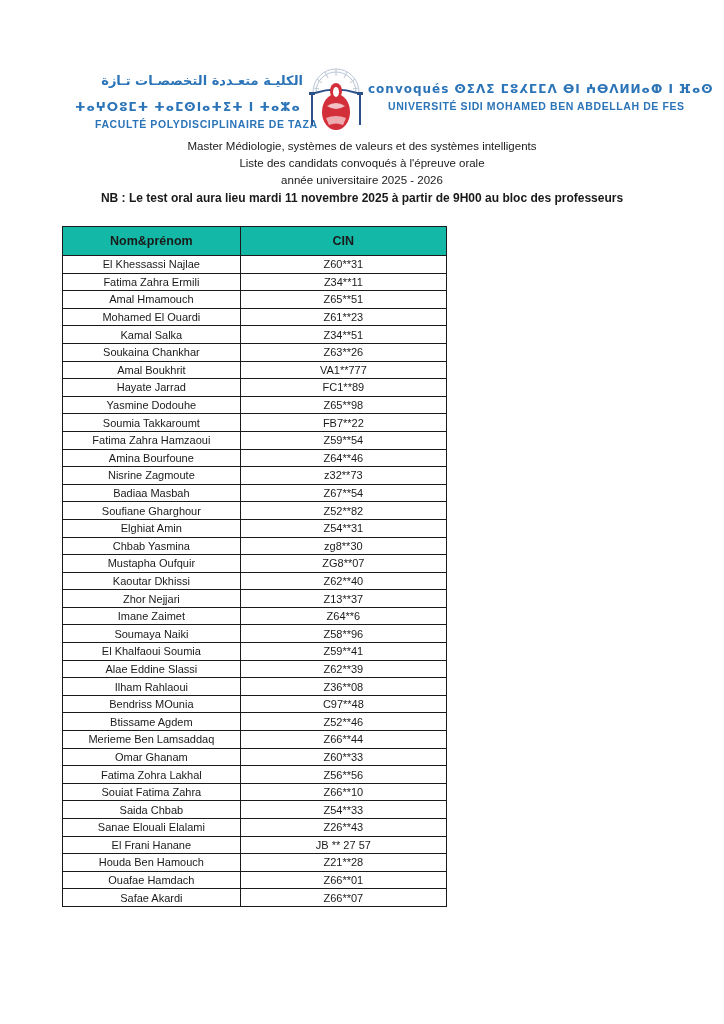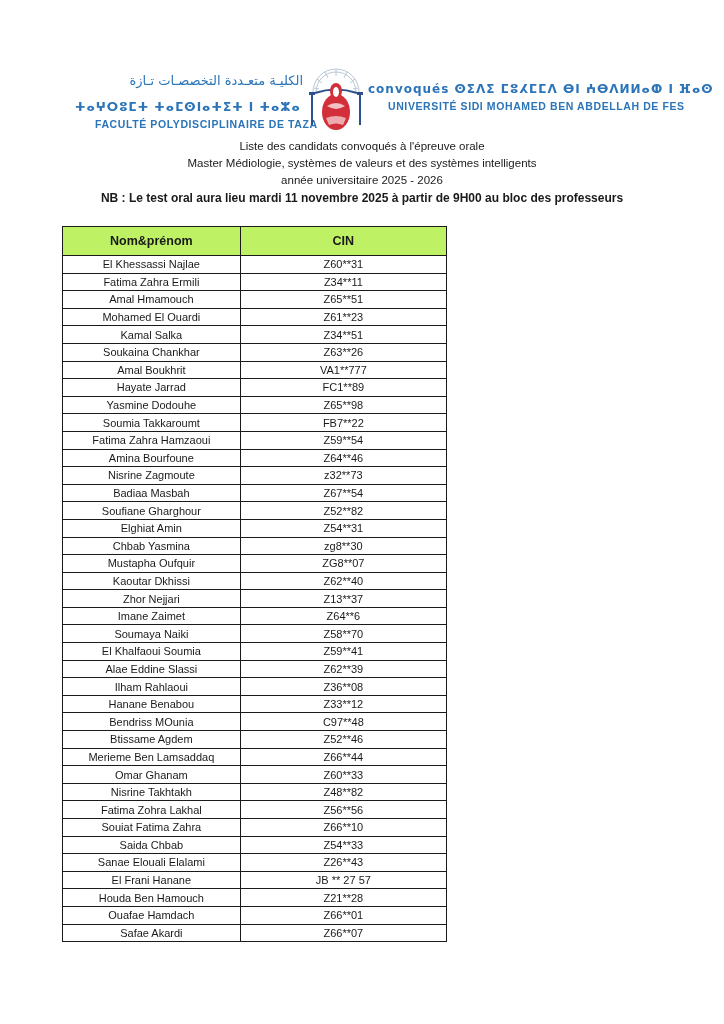--- a/index.html
+++ b/index.html
@@ -1,32 +1,32 @@
 <!DOCTYPE html>
 <html><head>
 <meta charset="utf-8">
 <style>
   html, body { margin: 0; padding: 0; background: #ffffff; }
   body { width: 724px; height: 1024px; position: relative; overflow: hidden; font-family: "Liberation Sans", sans-serif; color: #1a1a1a; }
 
   .header { position: absolute; left: 60px; top: 62px; width: 600px; height: 76px; }
   .fac-block { position: absolute; left: 15px; top: 10px; width: 228px; text-align: left; }
   .uni-block { position: absolute; left: 308px; top: 10px; width: 290px; text-align: left; }
-  .arabic { font-family: "DejaVu Sans", sans-serif; font-size: 13px; font-weight: normal; color: #2b74b8; direction: rtl; text-align: right; white-space: nowrap; line-height: 18px; letter-spacing: 0.5px; }
+  .arabic { font-family: "DejaVu Sans", sans-serif; font-size: 13px; font-weight: bold; color: #2b74b8; direction: rtl; text-align: right; white-space: nowrap; line-height: 18px; letter-spacing: 0.5px; }
   .tifinagh { font-family: "DejaVu Sans", sans-serif; font-size: 12px; font-weight: bold; color: #2b74b8; white-space: nowrap; line-height: 18px; letter-spacing: 1px; margin-top: 8px; }
   .latin-name { font-family: "Liberation Sans", sans-serif; font-size: 10.5px; font-weight: bold; color: #2b74b8; white-space: nowrap; line-height: 16px; letter-spacing: 0.6px; margin-left: 20px; }
 
   .logo { position: absolute; left: 245px; top: 0px; width: 62px; height: 72px; }
 
   .titles { position: absolute; left: 0; top: 138px; width: 724px; text-align: center; font-family: "Liberation Sans", sans-serif; }
   .titles .line { font-size: 11.5px; line-height: 17px; color: #1a1a1a; }
   .titles .nb { font-size: 12px; font-weight: bold; line-height: 18px; margin-top: 0px; }
 
   table.list { position: absolute; left: 62px; top: 226px; width: 385px; border-collapse: collapse; font-family: "Liberation Sans", sans-serif; }
-  table.list th { background: #bef264; height: 28px; font-size: 12.5px; font-weight: bold; color: #1a1a1a; border: 1px solid #1a1a1a; text-align: center; padding: 0; }
+  table.list th { background: #14b8a6; height: 28px; font-size: 12.5px; font-weight: bold; color: #1a1a1a; border: 1px solid #1a1a1a; text-align: center; padding: 0; }
   table.list td { height: 16.6px; font-size: 11px; border: 1px solid #1a1a1a; text-align: center; padding: 0; line-height: 16px; white-space: nowrap; }
   table.list col.c1 { width: 178px; }
   table.list col.c2 { width: 207px; }
 </style>
 </head>
 <body>
 
 <div class="header">
   <div class="fac-block">
     <div class="arabic">الكليـة متعـددة التخصصـات تـازة</div>
@@ -63,22 +63,22 @@
     </svg>
   </div>
 
   <div class="uni-block">
     <div class="tifinagh">convoqués ⵙⵉⴷⵉ ⵎⵓⵃⵎⵎⴷ ⴱⵏ ⵄⴱⴷⵍⵍⴰⵀ ⵏ ⴼⴰⵙ</div>
     <div class="latin-name">UNIVERSITÉ SIDI MOHAMED BEN ABDELLAH DE FES</div>
   </div>
 </div>
 
 <div class="titles">
+  <div class="line">Master Médiologie, systèmes de valeurs et des systèmes intelligents</div>
   <div class="line">Liste des candidats convoqués à l'épreuve orale</div>
-  <div class="line">Master Médiologie, systèmes de valeurs et des systèmes intelligents</div>
   <div class="line">année universitaire 2025 - 2026</div>
   <div class="nb">NB : Le test oral aura lieu mardi 11 novembre 2025 à partir de 9H00 au bloc des professeurs</div>
 </div>
 
 <table class="list">
   <colgroup>
       <col class="c1">
       <col class="c2">
     </colgroup>
   <thead>
@@ -167,59 +167,51 @@
       <tr>
         <td>Zhor Nejjari</td>
         <td>Z13**37</td>
       </tr>
       <tr>
         <td>Imane Zaimet</td>
         <td>Z64**6</td>
       </tr>
       <tr>
         <td>Soumaya Naiki</td>
-        <td>Z58**70</td>
+        <td>Z58**96</td>
       </tr>
       <tr>
         <td>El Khalfaoui Soumia</td>
         <td>Z59**41</td>
       </tr>
       <tr>
         <td>Alae Eddine Slassi</td>
         <td>Z62**39</td>
       </tr>
       <tr>
         <td>Ilham Rahlaoui</td>
         <td>Z36**08</td>
       </tr>
       <tr>
-        <td>Hanane Benabou</td>
-        <td>Z33**12</td>
-      </tr>
-      <tr>
         <td>Bendriss MOunia</td>
         <td>C97**48</td>
       </tr>
       <tr>
         <td>Btissame Agdem</td>
         <td>Z52**46</td>
       </tr>
       <tr>
         <td>Merieme Ben Lamsaddaq</td>
         <td>Z66**44</td>
       </tr>
       <tr>
         <td>Omar Ghanam</td>
         <td>Z60**33</td>
       </tr>
       <tr>
-        <td>Nisrine Takhtakh</td>
-        <td>Z48**82</td>
-      </tr>
-      <tr>
         <td>Fatima Zohra Lakhal</td>
         <td>Z56**56</td>
       </tr>
       <tr>
         <td>Souiat Fatima Zahra</td>
         <td>Z66**10</td>
       </tr>
       <tr>
         <td>Saida Chbab</td>
         <td>Z54**33</td>

